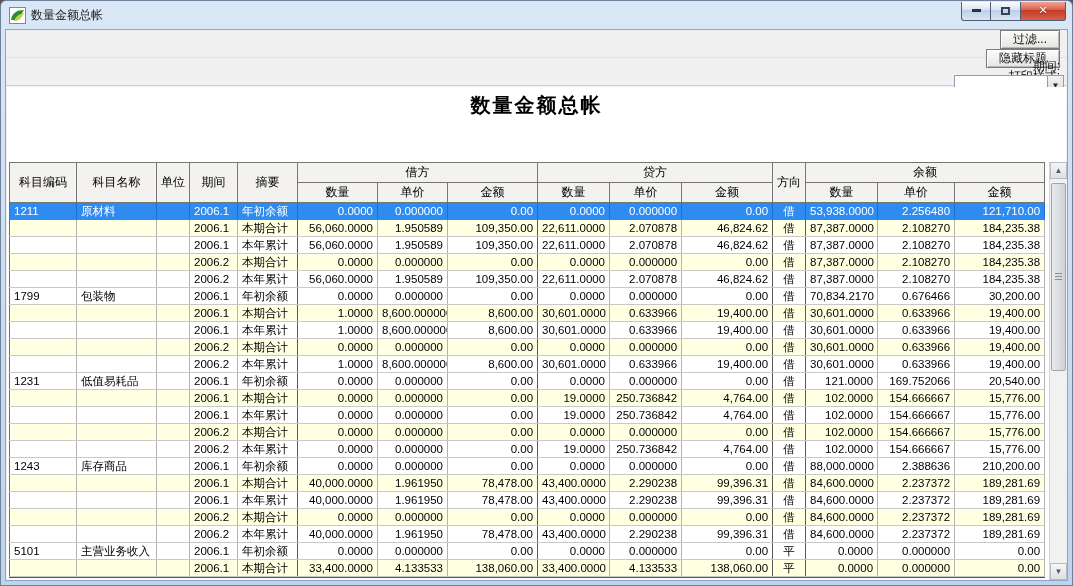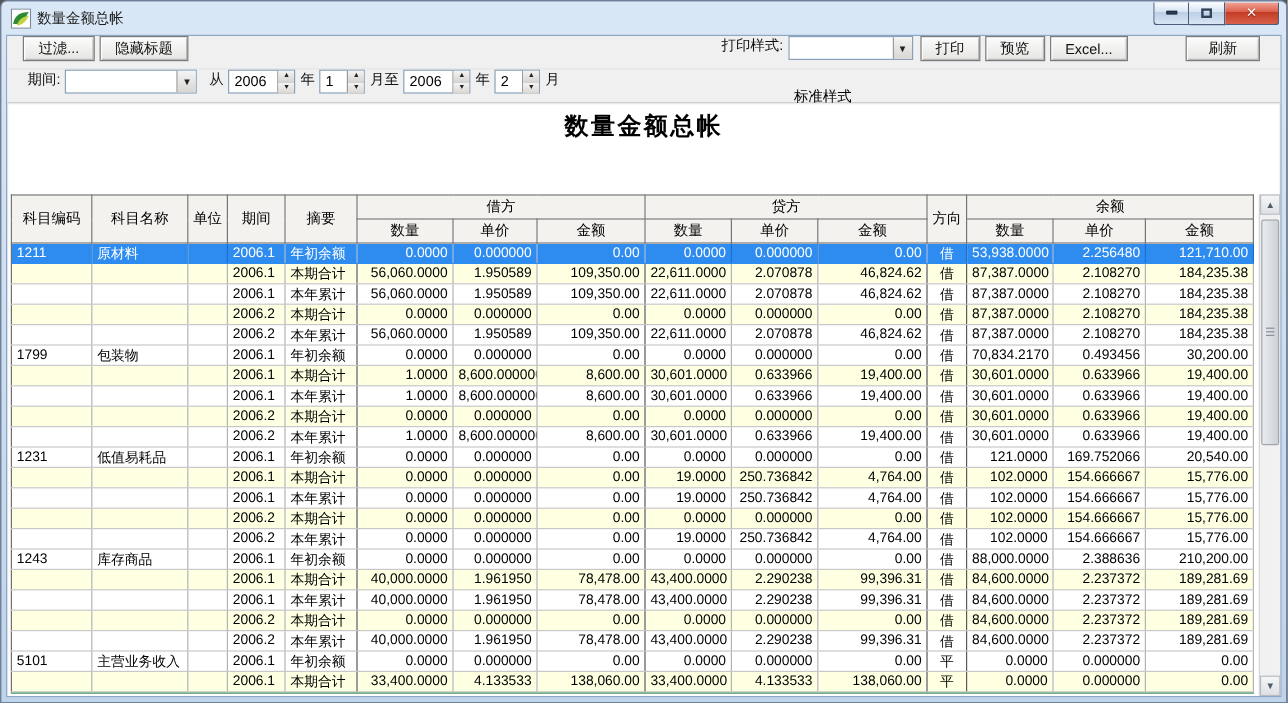--- a/index.html
+++ b/index.html
@@ -25,21 +25,21 @@
   .wbtn-close{ width:45px; border-left:none; border-radius:0 0 3px 0;
     background:linear-gradient(#F2A496,#DA5E48 45%,#C33C25 46%,#D8604B); }
   .glyph-bar{ width:9px; height:3px; background:#33435C; border:1px solid #1E2C40; }
   .glyph-box{ width:9px; height:8px; border:2px solid #33435C; background:transparent; }
   .glyph-x{ color:#fff; font-size:11px; font-weight:bold; text-shadow:0 1px 1px #7C1A0C; }
 
   
   .client{ position:absolute; left:4px; right:4px; top:28px; bottom:4px;
     background:#F0F0F0; border:1px solid #8CA6C5; overflow:hidden; }
 
-  .toolbar{ height:28px; display:flex; align-items:flex-start; padding:0 13px; background:#F0F0F0; }
+  .toolbar{ height:28px; display:flex; align-items:flex-end; padding:0 3px; background:#F0F0F0;flex-direction:column; }
   .toolbar1{ border-bottom:1px solid #E3E3E3; }
   .toolbar2{ border-bottom:1px solid #CFCFCF; }
 
   .btn{ height:21px; padding:0 12px; font-size:12px; color:#111;
     background:linear-gradient(#FCFCFC,#E6E5E2);
     border:1px solid #7B7B7B;
     box-shadow:inset 1px 1px 0 #FFFFFF, inset -1px -1px 0 #B9B9B9;
     margin-right:4px; cursor:default; white-space:nowrap; }
   .spacer{ flex:1 1 auto; }
   .tlabel{ font-size:12px; color:#111; margin:0 4px; white-space:nowrap; }
@@ -328,21 +328,21 @@
                   <td>2006.1</td>
                   <td class="grp">年初余额</td>
                   <td class="num">0.0000</td>
                   <td class="num">0.000000</td>
                   <td class="num grp">0.00</td>
                   <td class="num">0.0000</td>
                   <td class="num">0.000000</td>
                   <td class="num grp">0.00</td>
                   <td class="ctr grp">借</td>
                   <td class="num">70,834.2170</td>
-                  <td class="num">0.493456</td>
+                  <td class="num">0.676466</td>
                   <td class="num">30,200.00</td>
                 </tr>
                 <tr class="shade">
                   <td></td>
                   <td></td>
                   <td></td>
                   <td>2006.1</td>
                   <td class="grp">本期合计</td>
                   <td class="num">1.0000</td>
                   <td class="num">8,600.000000</td>

